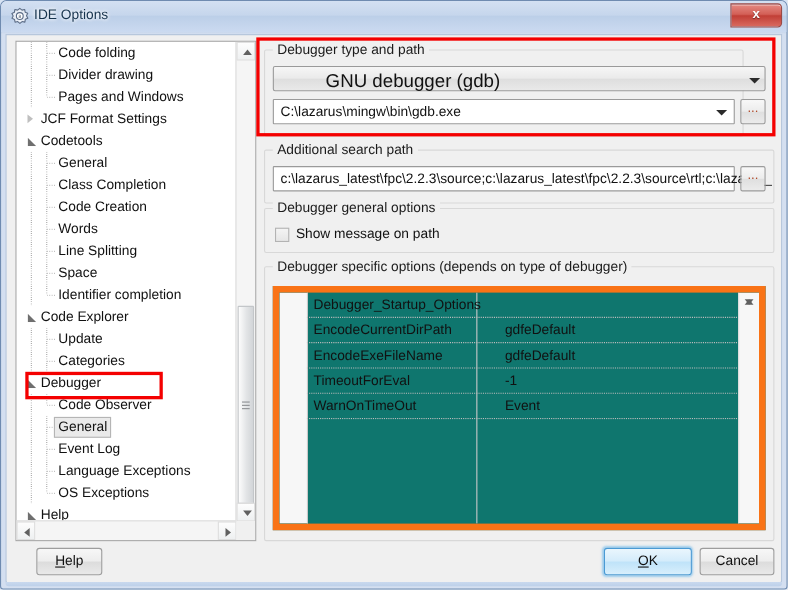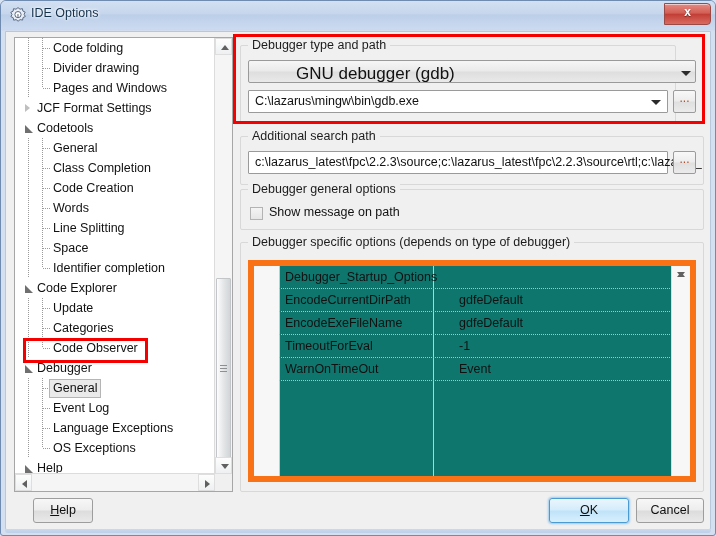--- a/index.html
+++ b/index.html
@@ -331,28 +331,28 @@
             <span class="dotsh" style="left: 28px; width: 7px;"></span>
             <span class="lbl" style="left: 38px;">Update</span>
           </div>
           <div class="tnode">
             <span class="dotsv" style="left: 13px;"></span>
             <span class="dotsv" style="left: 27px;"></span>
             <span class="dotsh" style="left: 28px; width: 7px;"></span>
             <span class="lbl" style="left: 38px;">Categories</span>
           </div>
           <div class="tnode">
-            <span class="dotsv" style="left: 13px;"></span>
-            <span class="dotsv" style="left: 27px; height: 10px;"></span>
-            <span class="dotsh" style="left: 28px; width: 7px;"></span>
-            <span class="lbl" style="left: 38px;">Code Observer</span>
-          </div>
-          <div class="tnode">
             <span class="tri expanded" style="left: 10px;"></span>
             <span class="lbl" style="left: 22px;">Debugger</span>
+          </div>
+          <div class="tnode">
+            <span class="dotsv" style="left: 13px;"></span>
+            <span class="dotsv" style="left: 27px; height: 10px;"></span>
+            <span class="dotsh" style="left: 28px; width: 7px;"></span>
+            <span class="lbl" style="left: 38px;">Code Observer</span>
           </div>
           <div class="tnode sel">
             <span class="dotsv" style="left: 13px;"></span>
             <span class="dotsv" style="left: 27px;"></span>
             <span class="dotsh" style="left: 28px; width: 7px;"></span>
             <span class="lbl" style="left: 38px;">General</span>
           </div>
           <div class="tnode">
             <span class="dotsv" style="left: 13px;"></span>
             <span class="dotsv" style="left: 27px;"></span>

